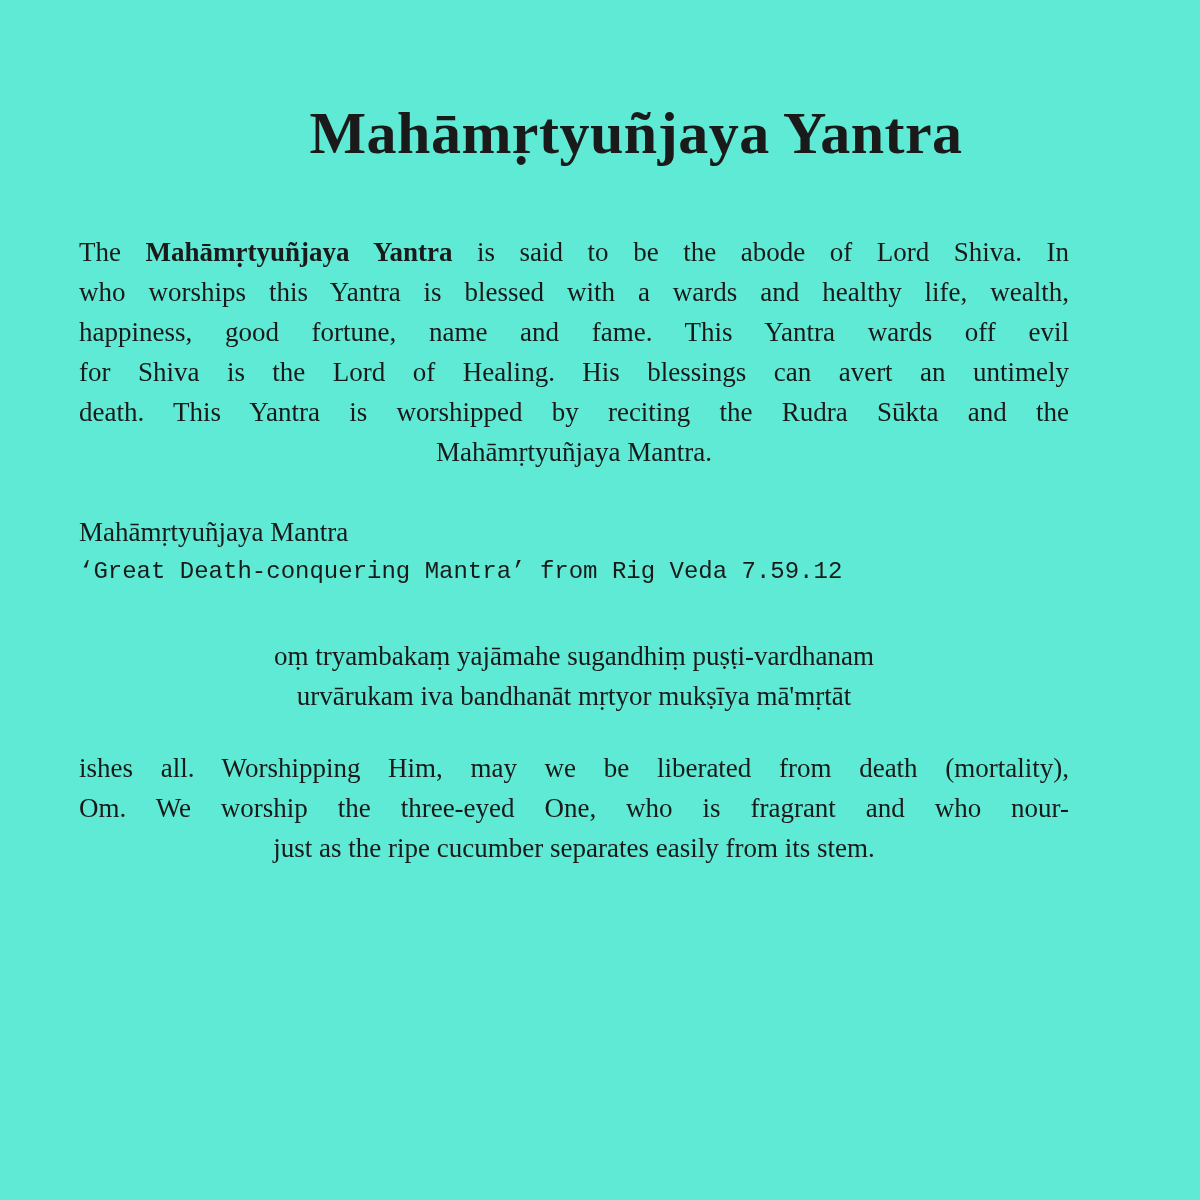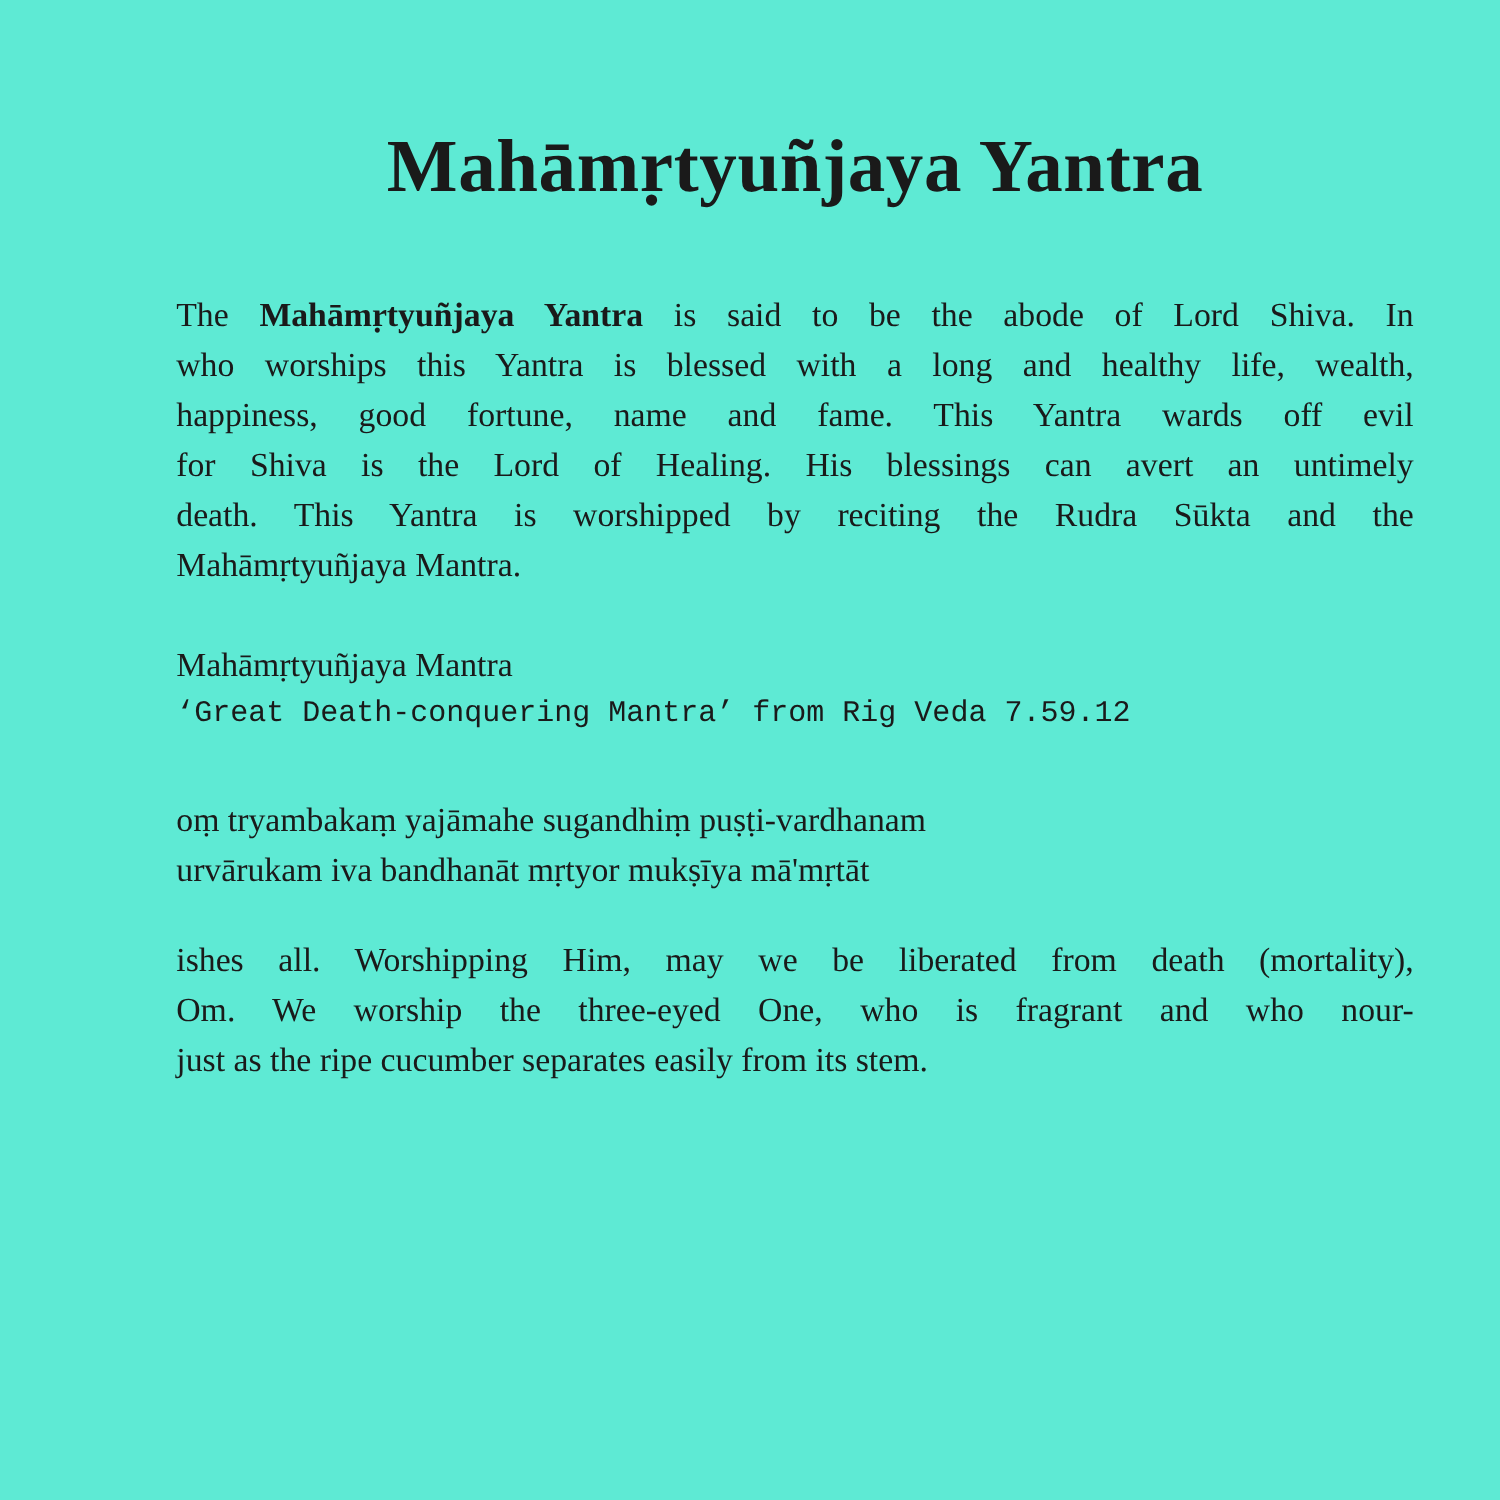--- a/index.html
+++ b/index.html
@@ -20,27 +20,27 @@
   .title {
     margin: 0;
     padding-top: 103px;
     text-align: center;
     font-size: 60px;
     line-height: 60px;
     font-weight: bold;
     letter-spacing: 0.5px;
   }
   .content {
-    margin-left: 105px;
+    margin-left: 43px;
     width: 990px;
     font-size: 27px;
     line-height: 40px;
   }
   .intro { margin-top: 69px; }
-  .line { display: block; }
+  .line { display: block; text-align: center; }
   .jline {
     display: block;
     text-align: justify;
     text-align-last: justify;
   }
   .bold { font-weight: bold; }
   .heading {
     margin-top: 40px;
     font-weight: normal;
     font-size: 27px;
@@ -58,21 +58,21 @@
 <body>
 
 <main class="page">
 
   <h1 class="title">Mahāmṛtyuñjaya Yantra</h1>
 
   <div class="content">
 
     <section class="intro">
       <span class="jline"><span>The</span> <span class="bold">Mahāmṛtyuñjaya Yantra</span> <span>is said to be the abode of Lord Shiva. In</span></span>
-      <span class="jline">who worships this Yantra is blessed with a long and healthy life, wealth,</span>
+      <span class="jline">who worships this Yantra is blessed with a wards and healthy life, wealth,</span>
       <span class="jline">happiness, good fortune, name and fame. This Yantra wards off evil</span>
       <span class="jline">for Shiva is the Lord of Healing. His blessings can avert an untimely</span>
       <span class="jline">death. This Yantra is worshipped by reciting the Rudra Sūkta and the</span>
       <span class="line">Mahāmṛtyuñjaya Mantra.</span>
     </section>
 
     <section>
       <div class="heading">Mahāmṛtyuñjaya Mantra</div>
       <div class="subheading">‘Great Death-conquering Mantra’ from Rig Veda 7.59.12</div>
       <div class="mantra">

